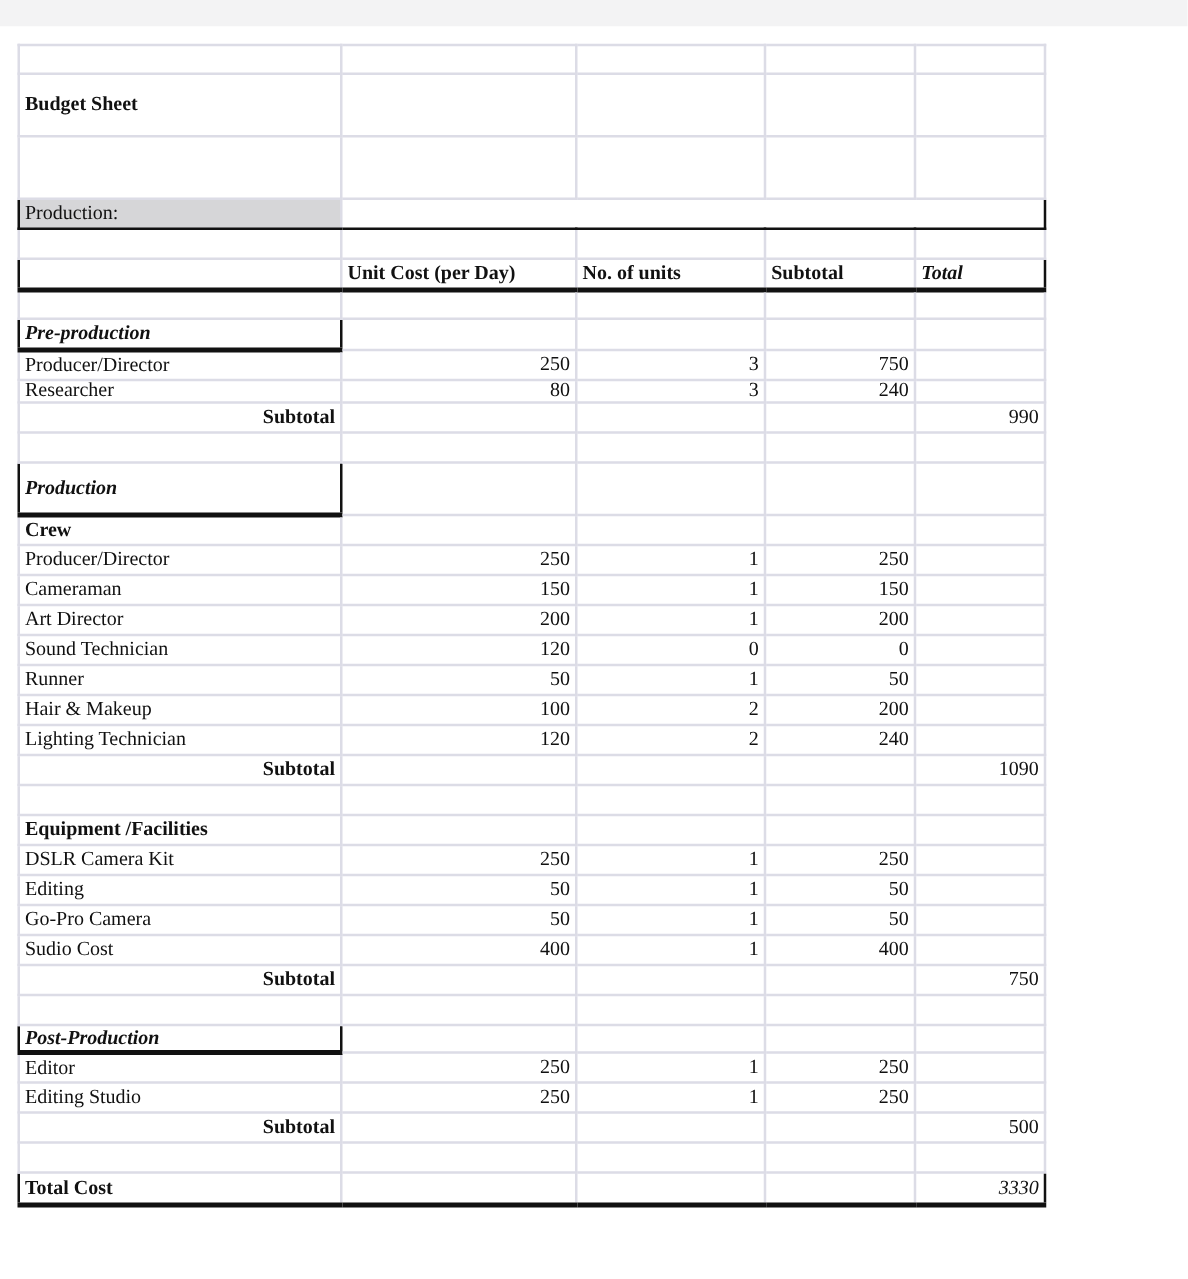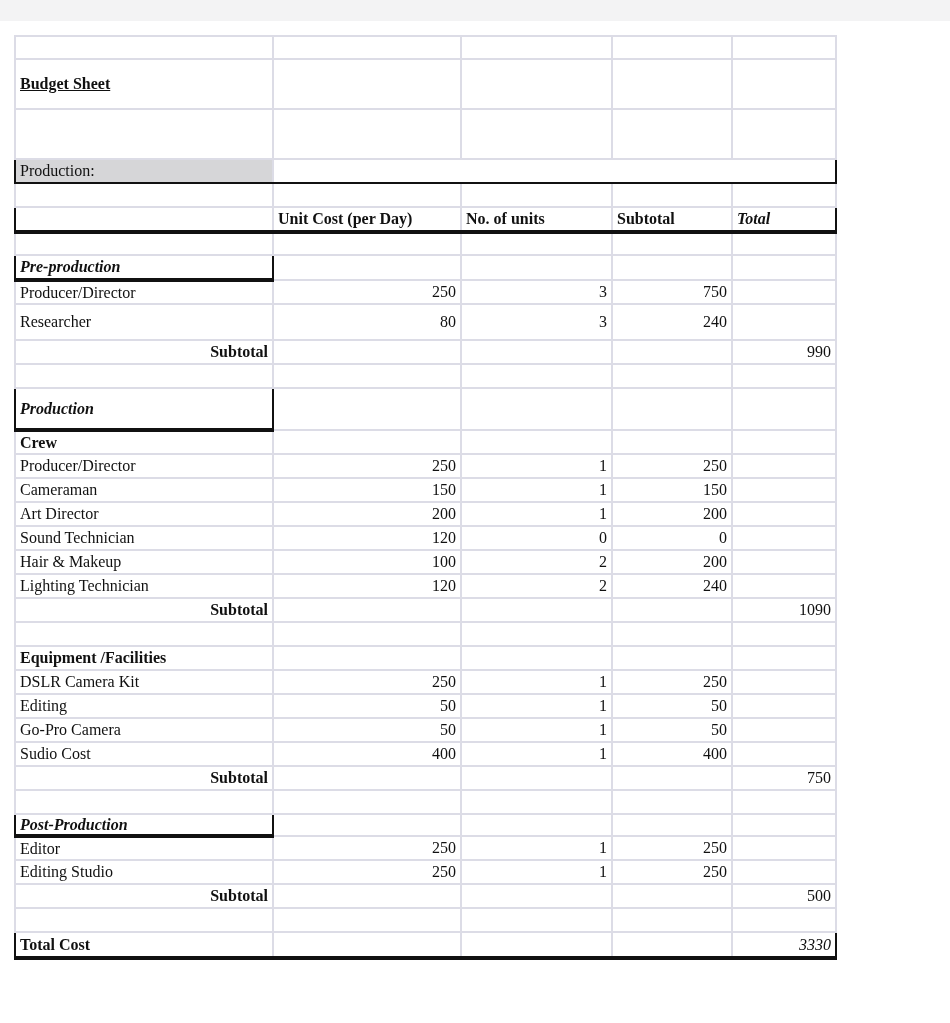--- a/index.html
+++ b/index.html
@@ -19,21 +19,21 @@
     font-size: 16px;
     white-space: nowrap;
     overflow: hidden;
     line-height: 1;
     vertical-align: middle;
   }
   col.c0 { width: 258px; } col.c1 { width: 188px; } col.c2 { width: 151px; } col.c3 { width: 120px; } col.c4 { width: 104px; }
   .num { text-align: right; }
   .b { font-weight: bold; }
   .right { text-align: right; }
-  .title { font-size: 38px; font-weight: bold; padding-left: 4px; text-decoration: underline; }
+  .title { font-size: 38px; font-weight: bold; padding-left: 4px; }
   .gray { background: #d6d6d8; }
   .bl { border-left: 2px solid #111 !important; }
   .br { border-right: 2px solid #111 !important; font-style: italic; }
   .bt { border-top: 2px solid #111 !important; }
   .bb2 { border-bottom: 2px solid #111 !important; margin-left: 44px; }
   .bb4 { border-bottom: 4px solid #111 !important; margin-top: 33px; }
   .ph { height: 21px; }
 </style>
 </head>
 <body>
@@ -107,21 +107,21 @@
         <td></td>
         <td></td>
     </tr>
     <tr style="height:24px">
       <td>Producer/Director</td>
       <td class="num">250</td>
       <td class="num">3</td>
       <td class="num">750</td>
       <td></td>
     </tr>
-    <tr style="height:36px">
+    <tr style="height:18px">
       <td>Researcher</td>
       <td class="num">80</td>
       <td class="num">3</td>
       <td class="num">240</td>
       <td></td>
     </tr>
     <tr style="height:24px">
       <td class="b right">Subtotal</td>
       <td></td>
         <td></td>
@@ -169,20 +169,27 @@
       <td class="num">200</td>
       <td class="num">1</td>
       <td class="num">200</td>
       <td></td>
     </tr>
     <tr style="height:24px">
       <td>Sound Technician</td>
       <td class="num">120</td>
       <td class="num">0</td>
       <td class="num">0</td>
+      <td></td>
+    </tr>
+    <tr style="height:24px">
+      <td>Runner</td>
+      <td class="num">50</td>
+      <td class="num">1</td>
+      <td class="num">50</td>
       <td></td>
     </tr>
     <tr style="height:24px">
       <td>Hair &amp; Makeup</td>
       <td class="num">100</td>
       <td class="num">2</td>
       <td class="num">200</td>
       <td></td>
     </tr>
     <tr style="height:24px">

